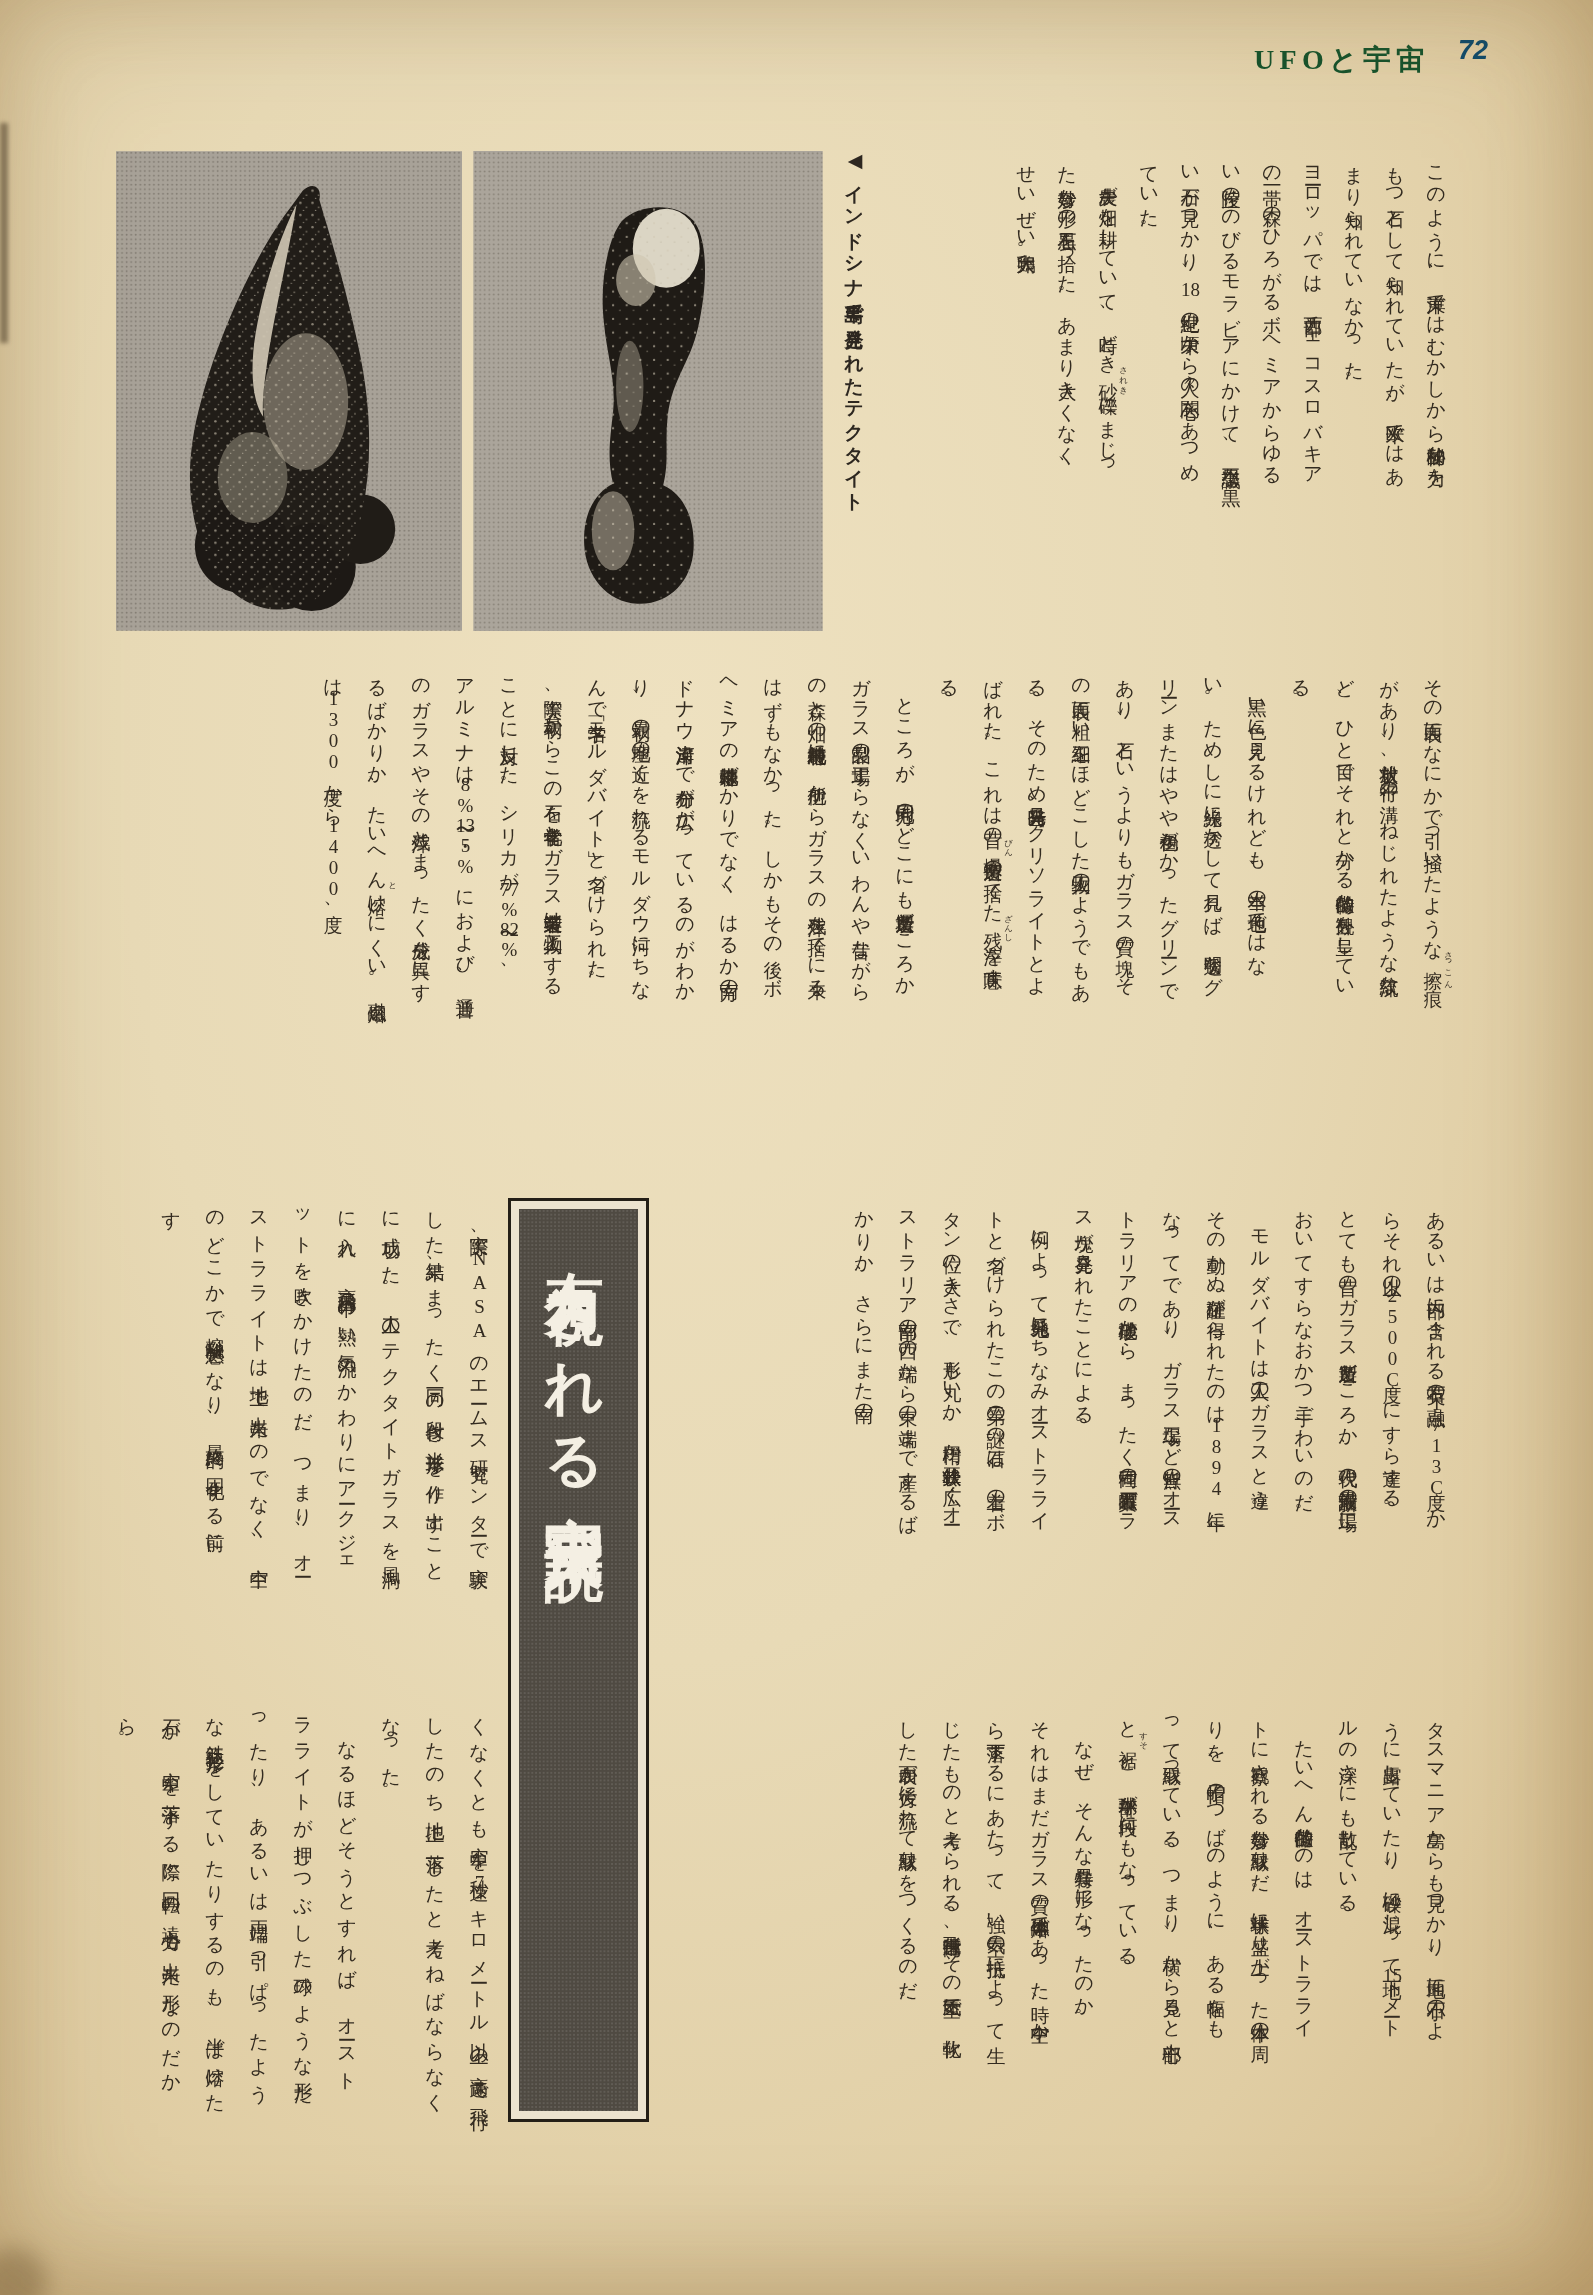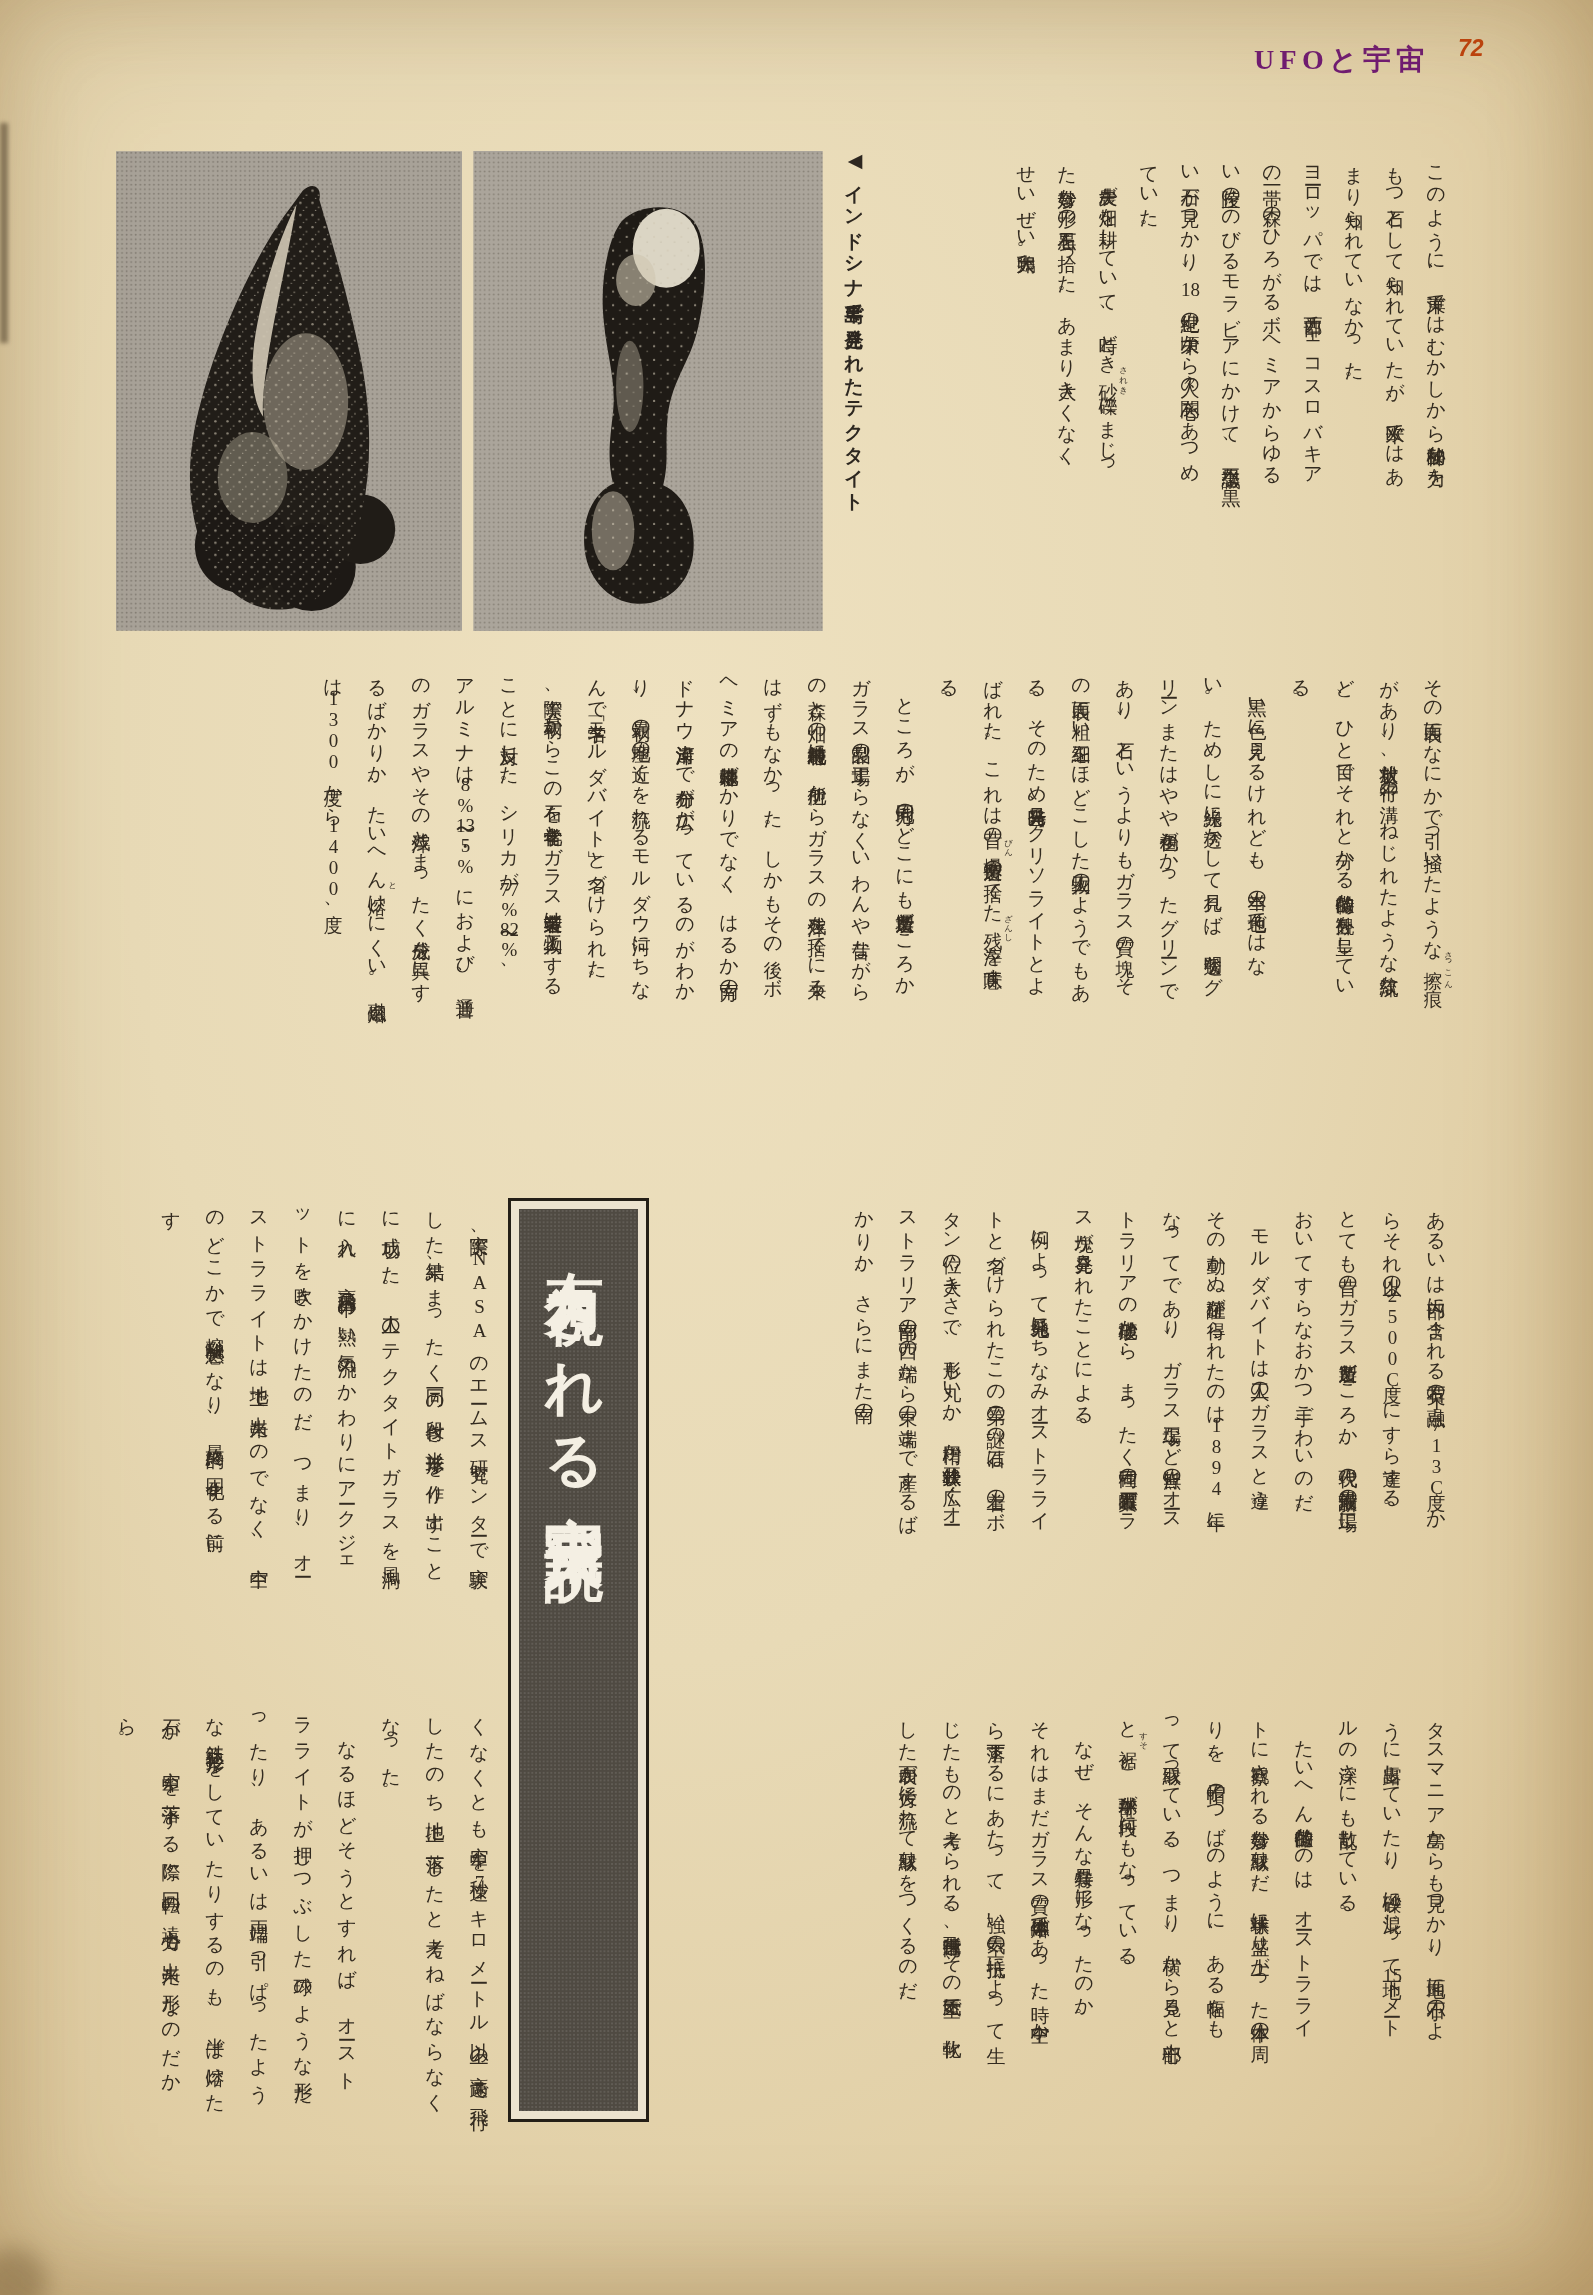--- a/index.html
+++ b/index.html
@@ -10,24 +10,24 @@
   .page{position:absolute;inset:0;}
   .vignette{position:absolute;inset:0;pointer-events:none;
             box-shadow:inset 0 0 144px rgba(125,92,42,.28), inset -13.7px -18px 91px rgba(140,100,45,.22);}
   .scan-streak{position:absolute;left:0;top:123px;width:8.4px;height:220px;
                background:rgba(62,52,40,.55);filter:blur(2.3px);}
   .scan-smudge{position:absolute;left:-21px;top:2248px;width:68px;height:68px;border-radius:50%;
                background:rgba(90,70,40,.35);filter:blur(10.6px);}
 
   
   .header{position:absolute;left:1254px;top:35px;width:304px;height:46px;}
-  .mag-title{position:absolute;left:0;top:6px;font-size:28px;font-weight:600;color:#701a75;
+  .mag-title{position:absolute;left:0;top:6px;font-size:28px;font-weight:600;color:#14532d;
              letter-spacing:5.3px;font-family:"Liberation Serif","DejaVu Serif",serif;text-align:right;}
-  .page-num{position:absolute;left:204px;top:0;font-size:23px;font-weight:700;font-style:italic;
-            color:#c2410c;font-family:"Liberation Sans","DejaVu Sans",sans-serif;}
+  .page-num{position:absolute;left:204px;top:0;font-size:27px;font-weight:700;font-style:italic;
+            color:#0c4a6e;font-family:"Liberation Sans","DejaVu Sans",sans-serif;}
 
   
   .photo{position:absolute;top:151px;height:480px;}
   .photo.left{left:116px;width:346px;}
   .photo.right{left:473px;width:350px;}
   .photo svg{display:block;width:100%;height:100%;}
 
   
   .caption{position:absolute;left:827px;top:149px;height:486px;width:40px;
            writing-mode:vertical-rl;text-orientation:upright;

